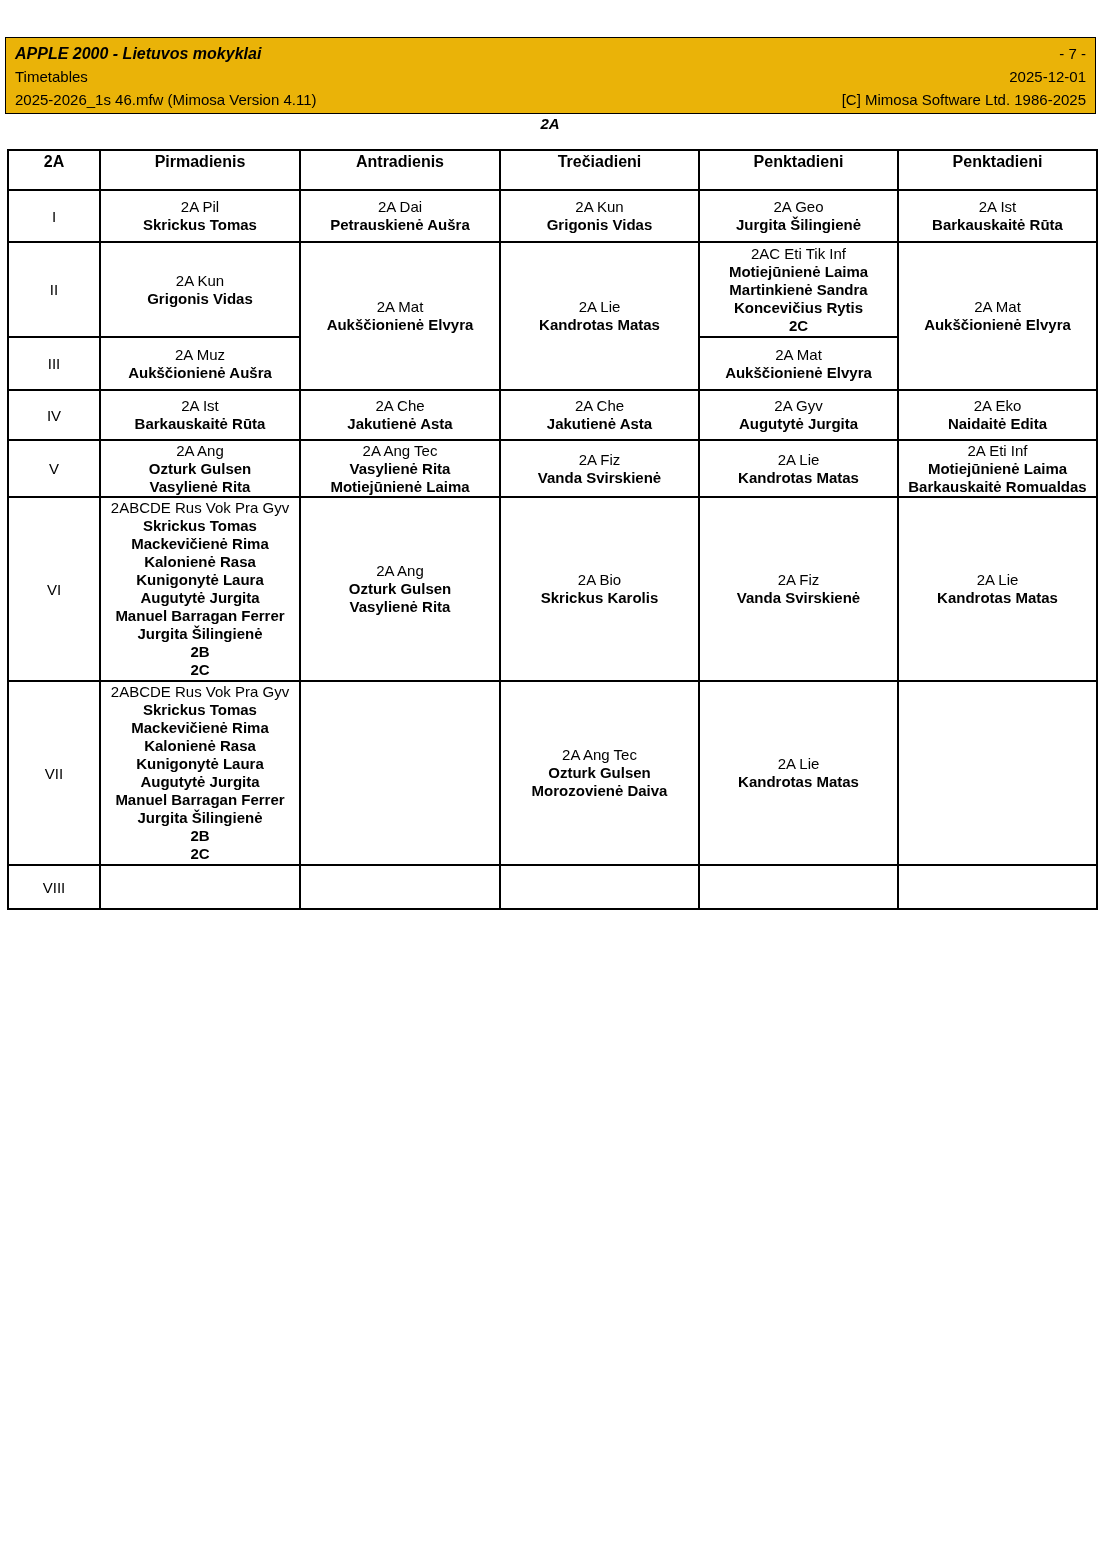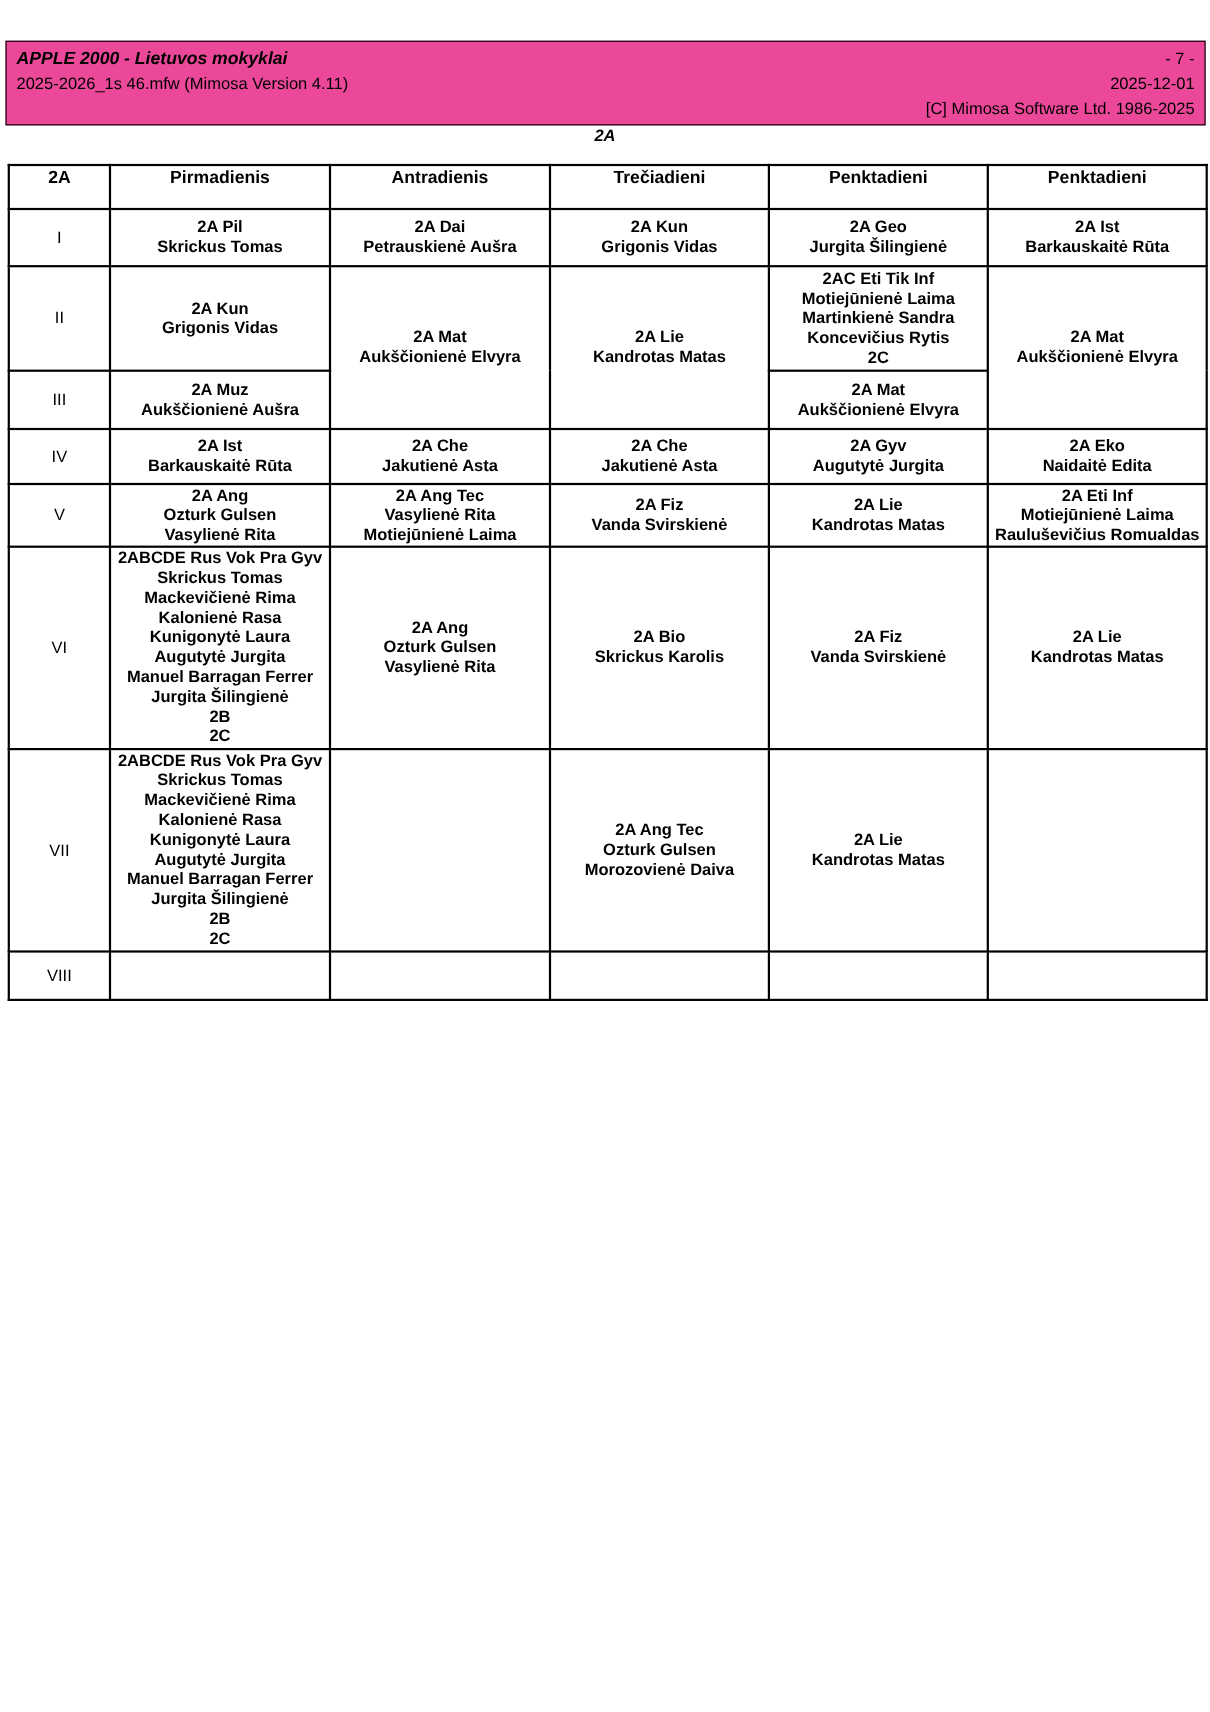--- a/index.html
+++ b/index.html
@@ -3,21 +3,21 @@
 <meta charset="utf-8">
 <style>
   html,body{margin:0;padding:0;}
   body{
     width:1100px;height:1556px;background:#ffffff;color:#000;
     font-family:"Liberation Sans", sans-serif;position:relative;overflow:hidden;
   }
   
   .header-box{
     position:absolute;left:5px;top:37px;width:1091px;height:77px;
-    border:1px solid #000;box-sizing:border-box;background:#ec4899;
+    border:1px solid #000;box-sizing:border-box;background:#eab308;
   }
   .hb-left{position:absolute;left:9px;top:4px;text-align:left;}
   .hb-right{position:absolute;right:9px;top:4px;text-align:right;}
   .hb-line{font-size:15px;line-height:23px;white-space:nowrap;}
   .hb-title{font-weight:bold;font-style:italic;font-size:16px;}
   
   .page-title{
     position:absolute;left:0;top:115px;width:1100px;text-align:center;
     font-size:15px;font-weight:bold;font-style:italic;
   }
@@ -27,29 +27,30 @@
     border-collapse:collapse;table-layout:fixed;background:#fff;
   }
   table.timetable th, table.timetable td{
     border:2px solid #000;padding:0;margin:0;text-align:center;
     vertical-align:middle;overflow:hidden;font-size:15px;
   }
   table.timetable thead th{
     vertical-align:top;padding-top:2px;font-weight:bold;font-size:16px;height:36px;
   }
   .period-cell{font-weight:normal;font-size:15px;}
-  .cell-title{font-weight:bold;line-height:18px;white-space:nowrap;}
+  .cell-title{font-weight:normal;line-height:18px;white-space:nowrap;}
   .cell-line{font-weight:bold;line-height:18px;white-space:nowrap;}
 </style>
 </head>
 <body>
 
 <div class="header-box">
   <div class="hb-left">
     <div class="hb-line hb-title">APPLE 2000 - Lietuvos mokyklai</div>
+    <div class="hb-line">Timetables</div>
     <div class="hb-line">2025-2026_1s 46.mfw (Mimosa Version 4.11)</div>
   </div>
   <div class="hb-right">
     <div class="hb-line">- 7 -</div>
     <div class="hb-line">2025-12-01</div>
     <div class="hb-line">[C] Mimosa Software Ltd. 1986-2025</div>
   </div>
 </div>
 
 <div class="page-title">2A</div>
@@ -173,21 +174,21 @@
           <div class="cell-title">2A Fiz</div>
           <div class="cell-line">Vanda Svirskienė</div>
         </td>
         <td>
           <div class="cell-title">2A Lie</div>
           <div class="cell-line">Kandrotas Matas</div>
         </td>
         <td>
           <div class="cell-title">2A Eti Inf</div>
           <div class="cell-line">Motiejūnienė Laima</div>
-          <div class="cell-line">Rauluševičius Romualdas</div>
+          <div class="cell-line">Barkauskaitė Romualdas</div>
         </td>
       </tr>
       <tr style="height: 184px;">
         <th class="period-cell">VI</th>
         <td>
           <div class="cell-title">2ABCDE Rus Vok Pra Gyv</div>
           <div class="cell-line">Skrickus Tomas</div>
           <div class="cell-line">Mackevičienė Rima</div>
           <div class="cell-line">Kalonienė Rasa</div>
           <div class="cell-line">Kunigonytė Laura</div>

